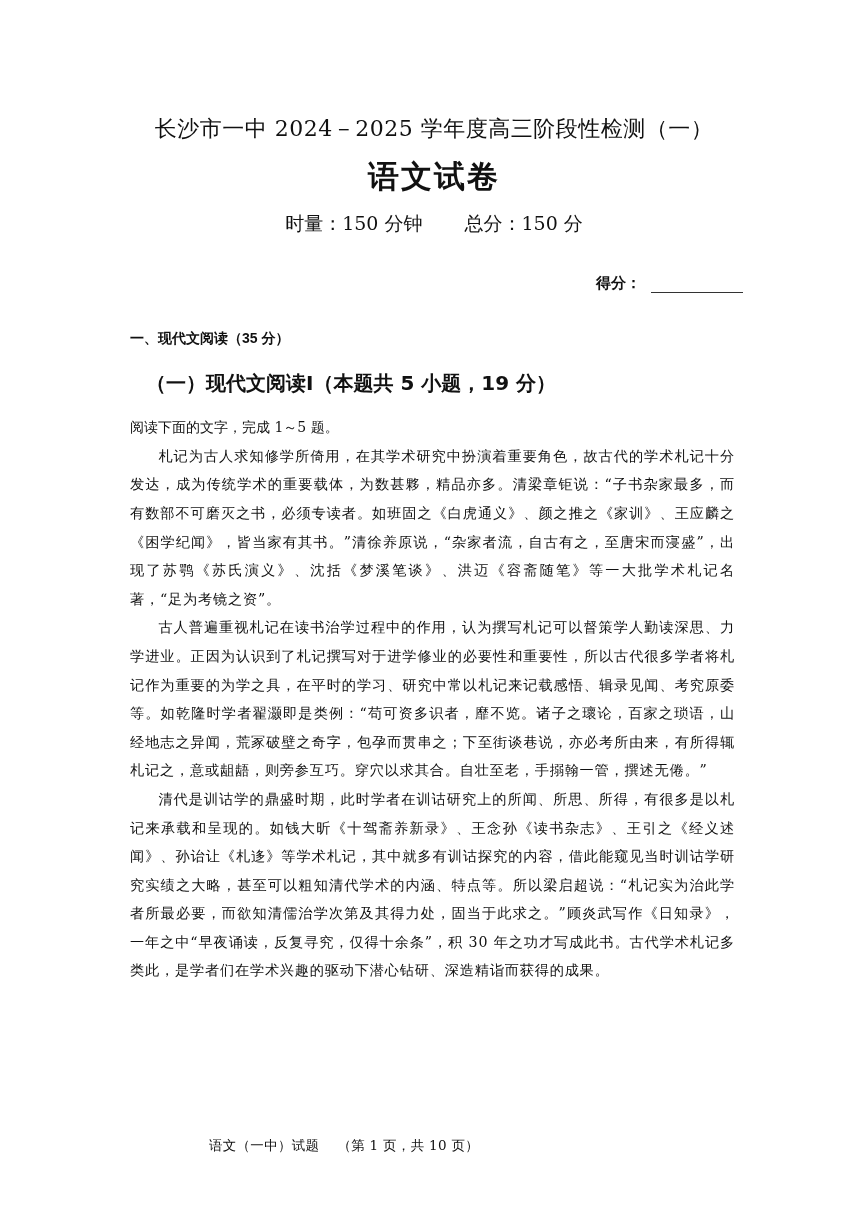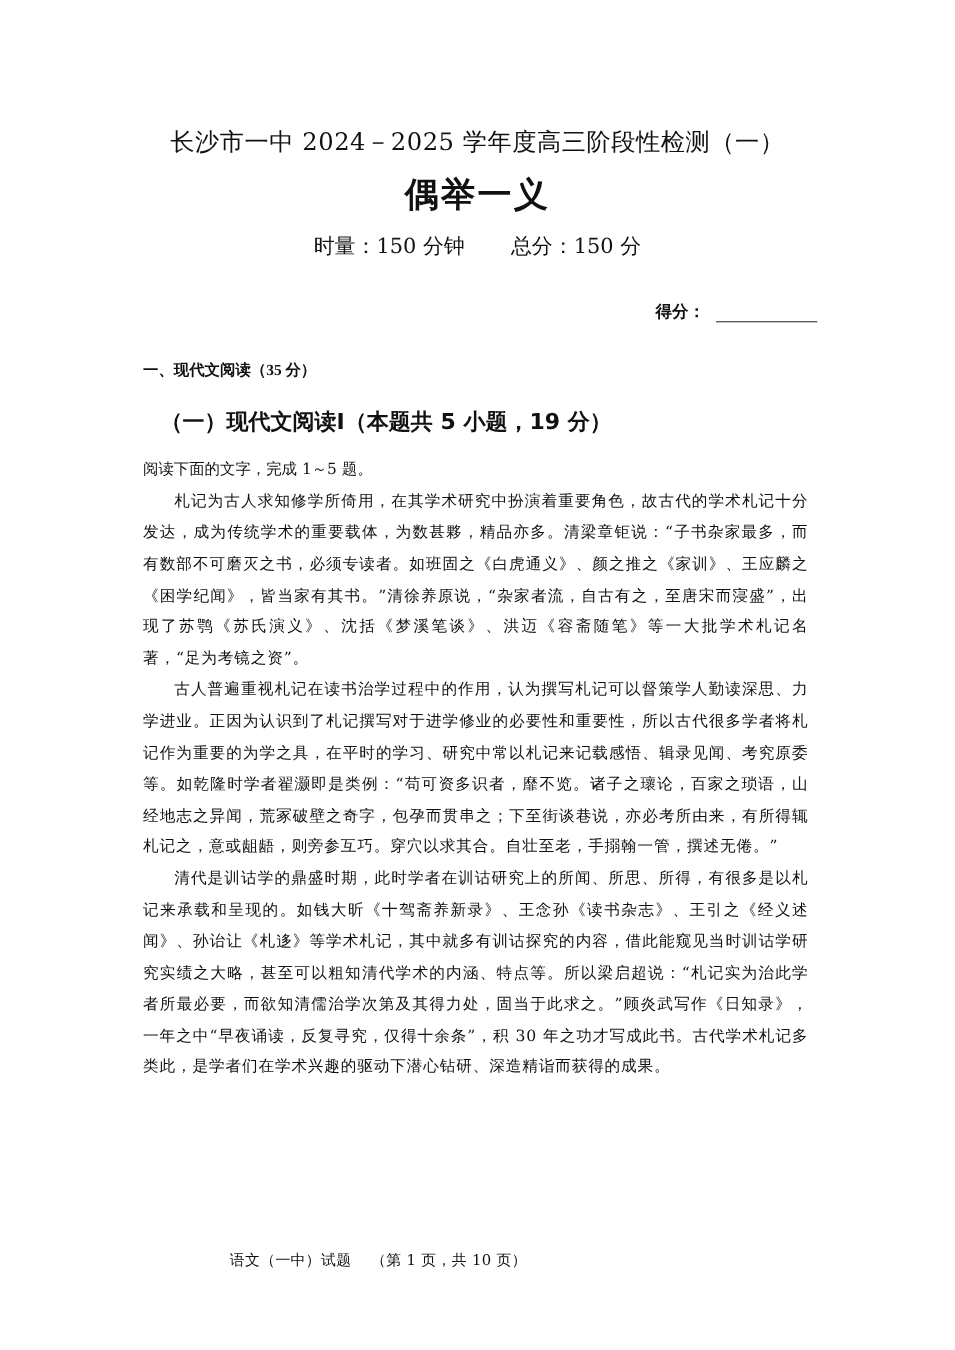--- a/index.html
+++ b/index.html
@@ -22,39 +22,39 @@
     font-family: Liberation Serif, serif; font-weight: bold;
     display: flex; align-items: flex-end; justify-content: flex-end;
   }
   .score-blank {
     display: inline-block; width: 92px; height: 18px; border-bottom: 1px solid #333; margin-left: 10px;
   }
   .content {
     position: absolute; left: 130px; top: 324px; width: 605px;
     font-size: 14.2px; line-height: 28.6px;
   }
-  .section-heading { font-weight: bold; font-family: Liberation Serif, serif; font-size: 14px; margin: 0; }
+  .section-heading { font-weight: bold; font-family: Liberation Sans, sans-serif; font-size: 14px; margin: 0; }
   .sub-heading { font-weight: bold; font-family: "DejaVu Sans", sans-serif; font-size: 20px; margin: 16px; }
   .instruction { margin: 0; font-size: 14px; }
   .para {
     margin: 0; text-indent: 2em; text-align: justify; letter-spacing: 0.8px;
   }
   .footer {
     position: absolute; left: 0; width: 688px; top: 1137px; text-align: center;
     font-size: 13.5px; letter-spacing: 0.3px;
   }
   .footer .gap { display: inline-block; width: 18px; }
 </style>
 </head>
 <body>
 
 <div class="page">
 
   <div id="exam-title" class="header-line">长沙市一中 2024－2025 学年度高三阶段性检测（一）</div>
-  <div id="subject-title" class="header-line">偶举一义</div>
+  <div id="subject-title" class="header-line">语文试卷</div>
   <div id="exam-meta" class="header-line">
     <span>时量：150 分钟</span><span class="gap"></span><span>总分：150 分</span>
   </div>
 
   <div class="score-line">
     <span>得分：</span>
     <span class="score-blank"></span>
   </div>
 
   <div class="content">

